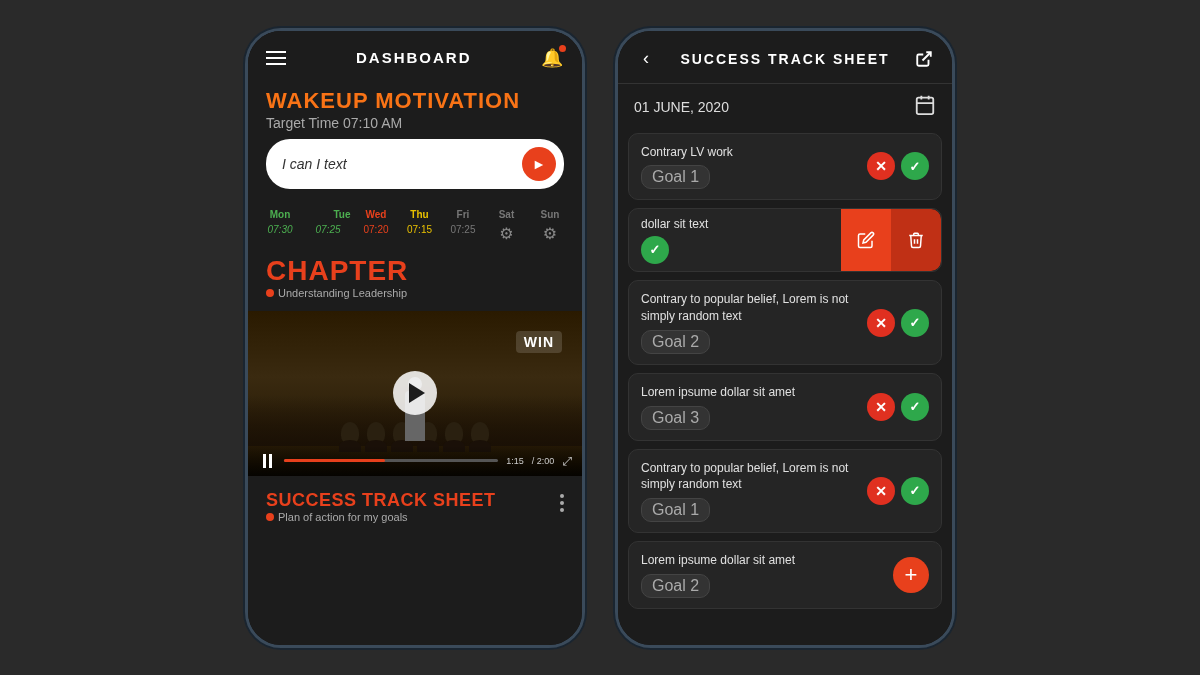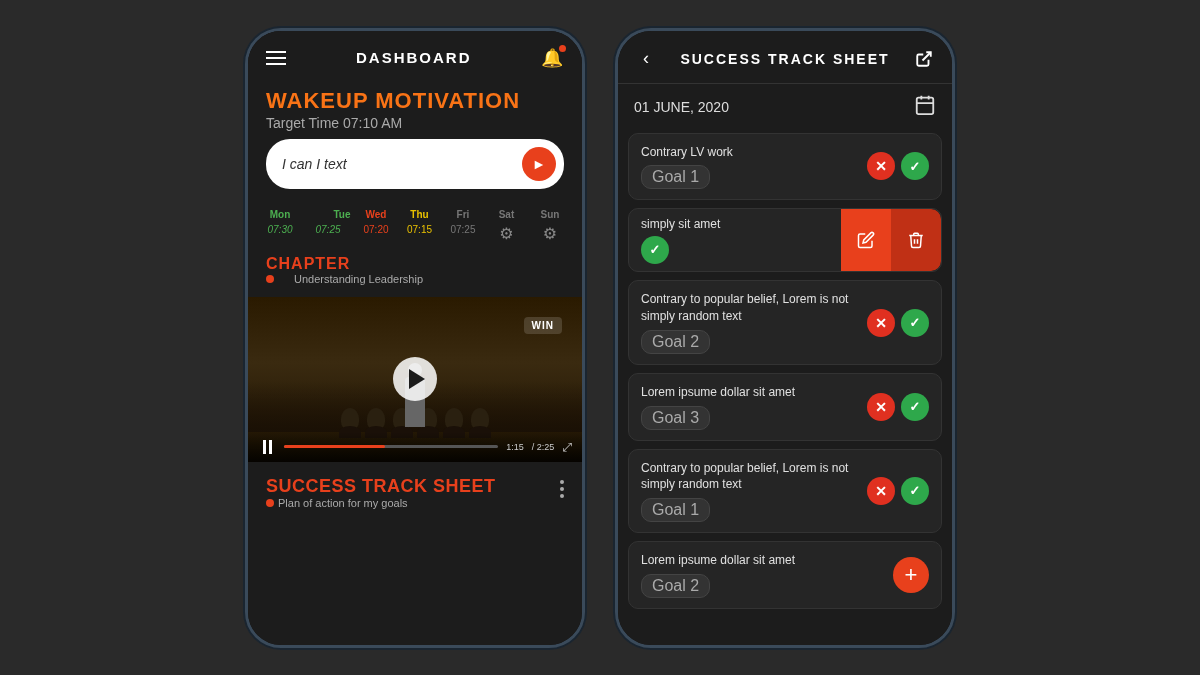--- a/index.html
+++ b/index.html
@@ -168,33 +168,33 @@
     .day-icon {
       font-size: 16px;
       color: #888;
     }
 
     .chapter-section {
       padding: 8px 18px 6px;
     }
 
     .chapter-title {
-      font-size: 16px;
+      font-size: 28px;
       font-weight: 900;
       color: #e8401c;
       text-transform: uppercase;
       letter-spacing: 1px;
     }
 
     .chapter-subtitle {
       font-size: 11px;
       color: #aaa;
       display: flex;
       align-items: center;
-      gap: 20px;
+      gap: 4px;
     }
 
     .chapter-dot {
       width: 8px;
       height: 8px;
       background: #e8401c;
       border-radius: 50%;
       display: inline-block;
     }
 
@@ -276,21 +276,21 @@
       border-radius: 50%;
     }
 
     .video-win-banner {
       position: absolute;
       top: 20px;
       right: 20px;
       background: rgba(255,255,255,0.15);
       padding: 3px 8px;
       border-radius: 4px;
-      font-size: 10px;
+      font-size: 14px;
       font-weight: 900;
       color: #fff;
       letter-spacing: 1px;
       text-align: right;
     }
 
     .play-btn {
       position: absolute;
       top: 50%;
       left: 50%;
@@ -738,21 +738,21 @@
       </div>
       <div class="video-controls">
         <div class="pause-btn">
           <span></span>
             <span></span>
         </div>
         <div class="progress-bar">
           <div class="progress-fill"></div>
         </div>
         <span class="time-text">1:15</span>
-        <span class="time-text">/ <span>2:25</span></span>
+        <span class="time-text">/ <span>2:00</span></span>
         <span class="expand-btn">⤢</span>
       </div>
     </div>
 
     <div class="success-section">
       <div>
         <div class="success-title">SUCCESS TRACK SHEET</div>
         <div class="success-subtitle">
           <span class="chapter-dot"></span>
           <span>Plan of action for my goals</span>
@@ -803,21 +803,21 @@
           <span class="goal-badge">Goal 1</span>
         </div>
         <div class="track-item-actions">
           <div class="action-btn-x">✕</div>
           <div class="action-btn-check">✓</div>
         </div>
       </div>
 
       <div class="track-item-swiped">
         <div class="swiped-content">
-          <div class="swiped-text">simply sit amet</div>
+          <div class="swiped-text">dollar sit text</div>
           <div class="check-only">✓</div>
         </div>
         <div class="swiped-actions-visible">
           <div class="swipe-edit-btn">
             <svg width="18" height="18" viewBox="0 0 24 24" fill="none" stroke="white" stroke-width="2">
               <path d="M11 4H4a2 2 0 00-2 2v14a2 2 0 002 2h14a2 2 0 002-2v-7"></path>
               <path d="M18.5 2.5a2.121 2.121 0 013 3L12 15l-4 1 1-4 9.5-9.5z"></path>
             </svg>
           </div>
           <div class="swipe-delete-btn">

